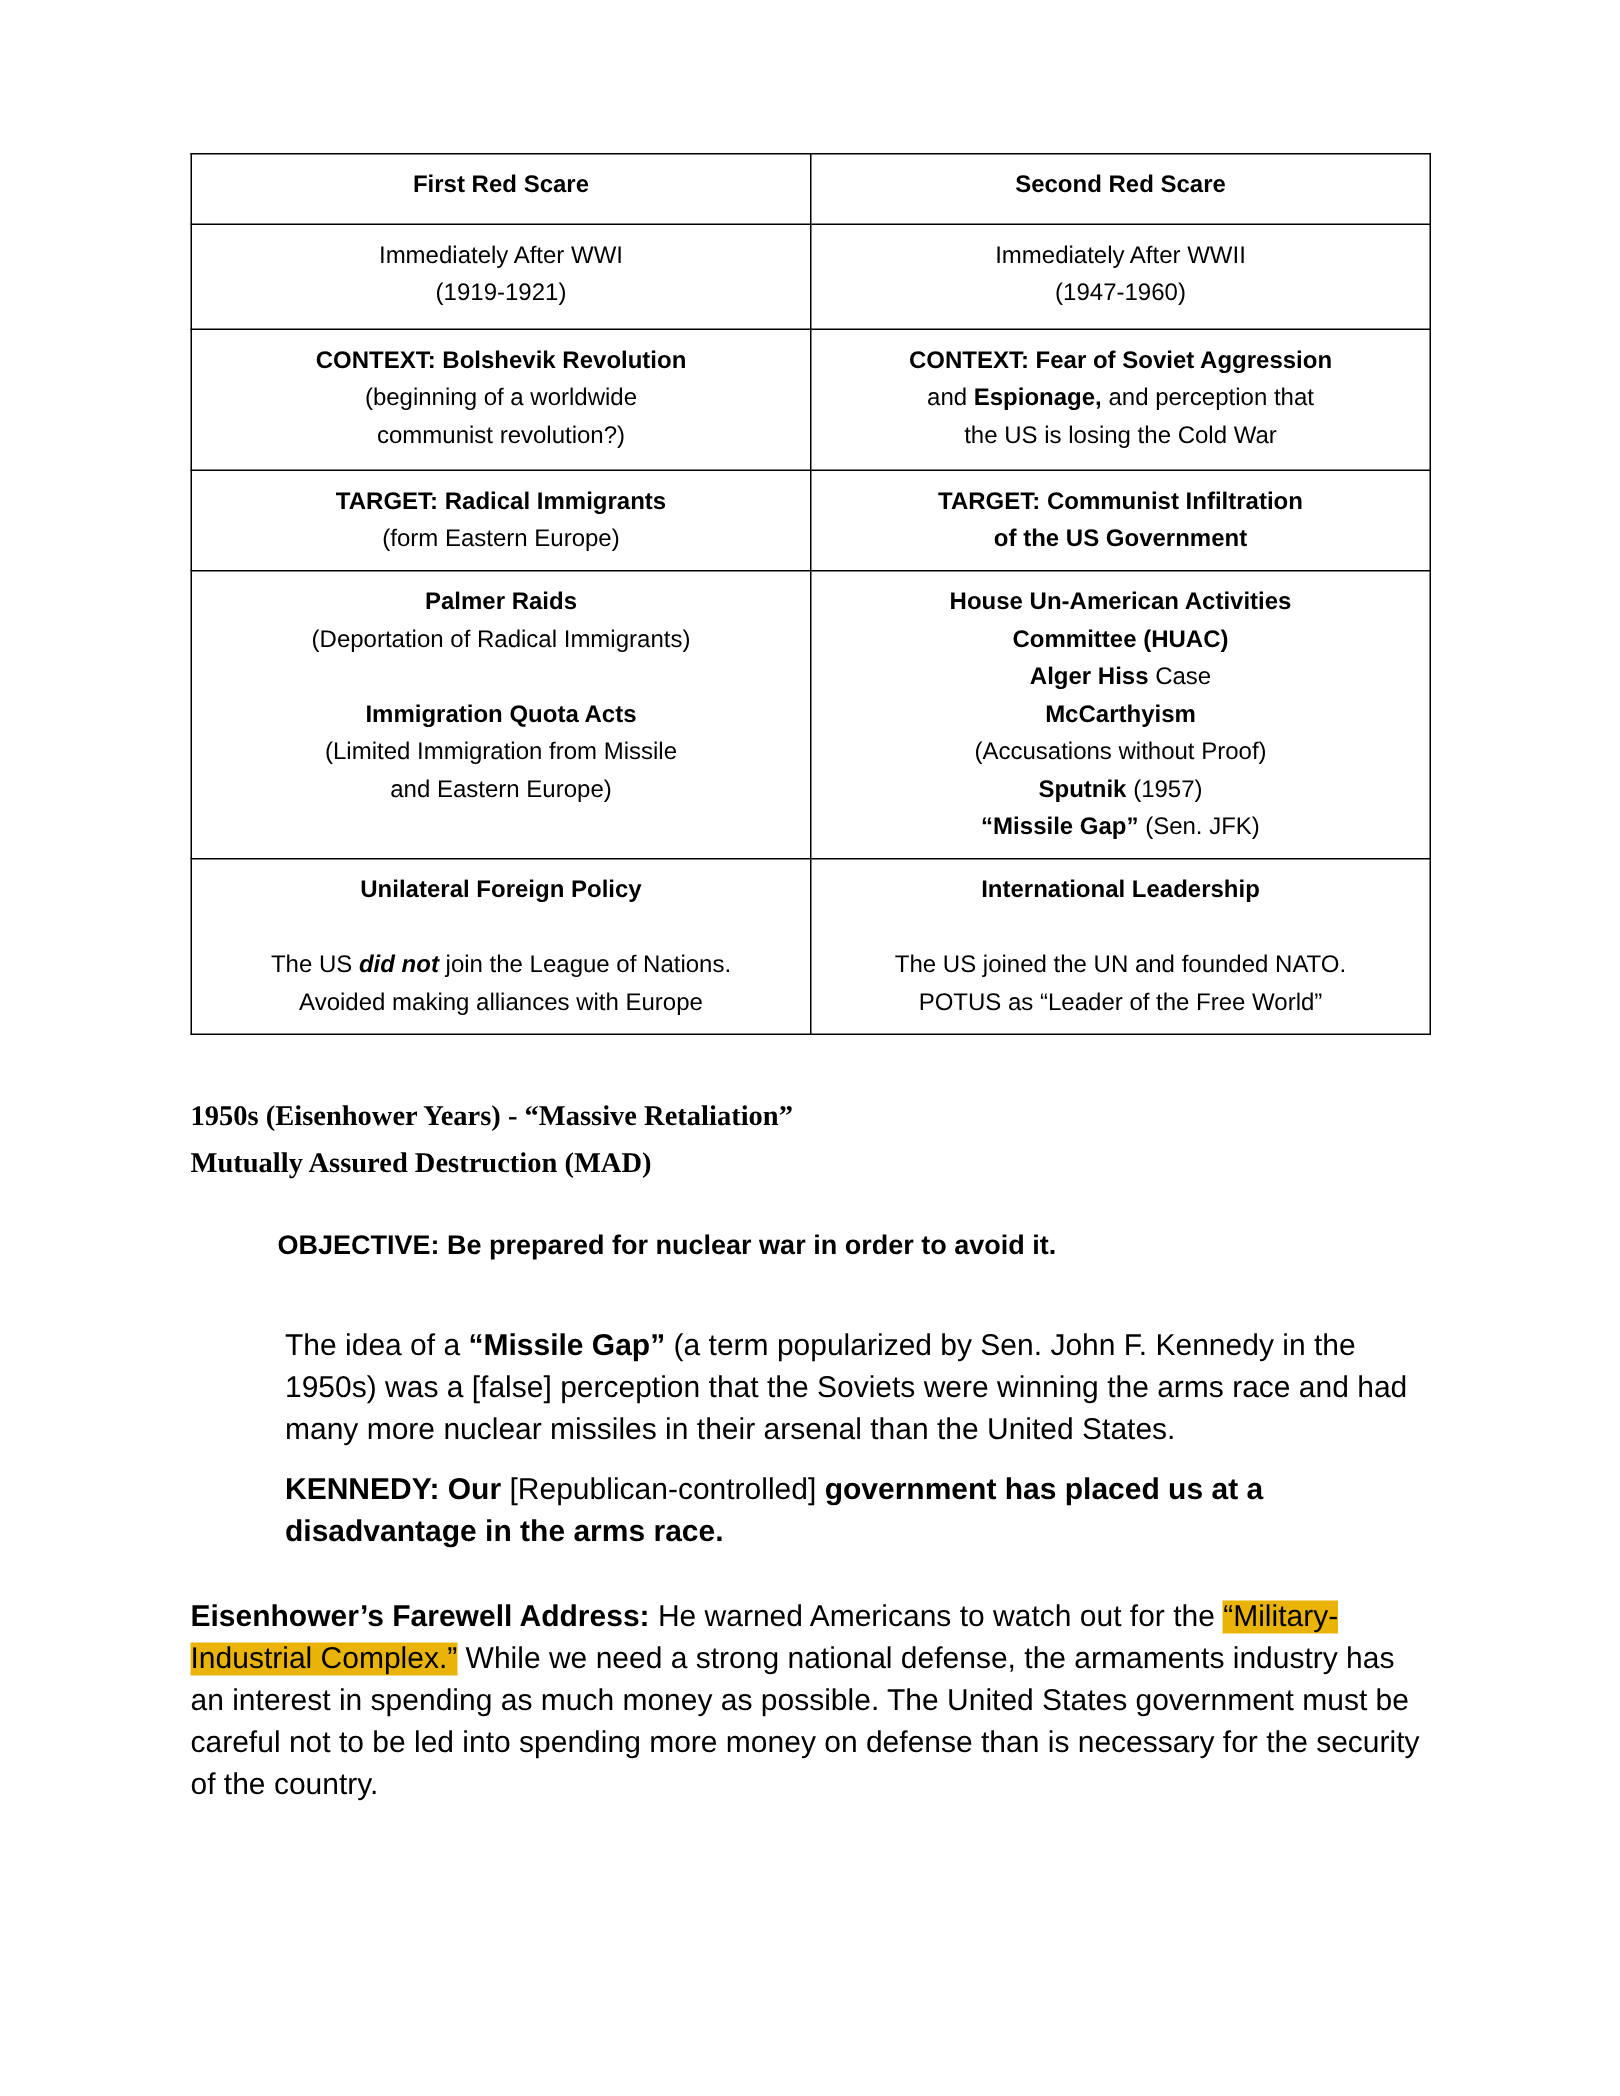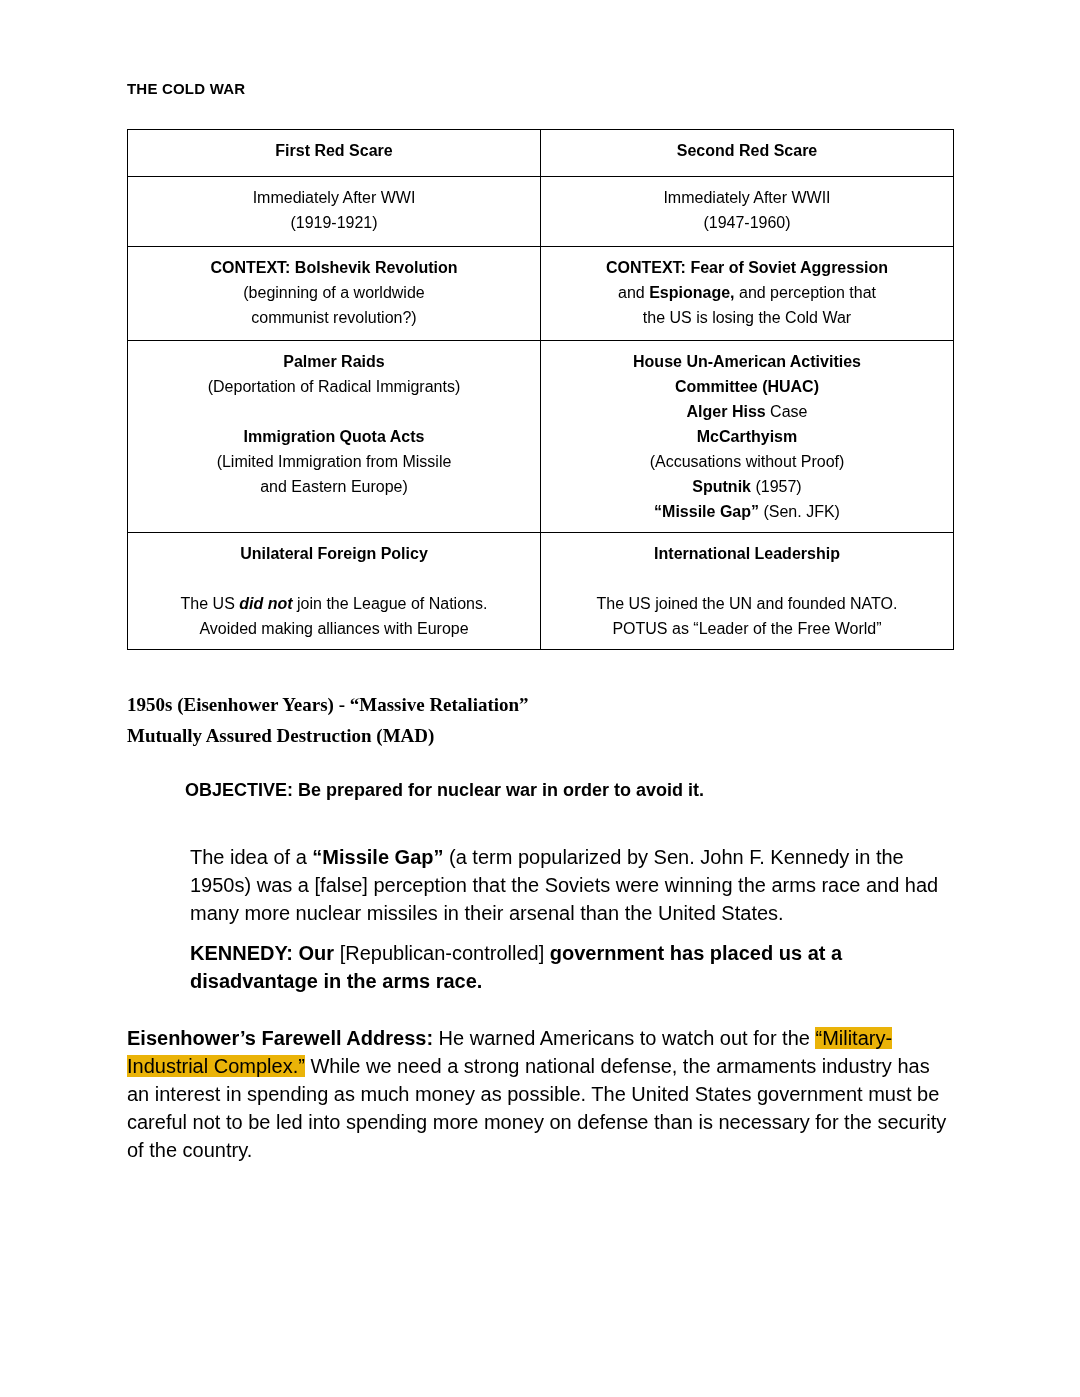--- a/index.html
+++ b/index.html
@@ -1,19 +1,19 @@
 <!DOCTYPE html>
 <html><head>
 <meta charset="utf-8">
 <style>
   html,body{margin:0;padding:0;background:#fff;}
   body{width:1080px;height:1397px;font-family:"Liberation Sans",sans-serif;color:#000;-webkit-font-smoothing:antialiased;}
   .page{box-sizing:border-box;width:1080px;padding:80px 126px 0 127px;}
   .doc-title{font-size:15px;font-weight:bold;letter-spacing:.2px;margin:0 0 32px 0;}
-  table.grid{border-collapse:collapse;width:100%;table-layout:fixed;}
+  table.grid{border-collapse:collapse;width:100%;table-layout:fixed;margin-top:22px;}
   table.grid td{border:1.5px solid #000;text-align:center;vertical-align:top;padding:8px 6px;font-size:16px;line-height:25px;}
   tr.r-header{height:47px;}
   tr.r-period{height:70px;}
   tr.r-rooted{height:80px;}
   tr.r-context{height:94px;}
   tr.r-target{height:66px;}
   tr.r-events{height:192px;}
   tr.r-policy{height:97px;}
   td.hdr{font-size:19px;line-height:30px;padding-top:7px;}
   td.period{font-size:17px;line-height:27px;padding-top:9px;}
@@ -27,21 +27,20 @@
   .mg-missile{margin-top:40px;}
   .mg-kennedy{margin-top:12px;}
   .mg-farewell{margin-top:29px;}
   .line{min-height:1em;}
 </style>
 </head>
 <body>
 
 <div class="page">
 
-  <div class="doc-title">THE COLD WAR</div>
 
   <table class="grid">
     <tbody>
         <tr class="r-header">
       <td class="hdr">
             <div class="line"><span class="b">First Red Scare</span></div>
           </td>
       <td class="hdr">
             <div class="line"><span class="b">Second Red Scare</span></div>
           </td>
@@ -59,20 +58,30 @@
     <tr class="r-context">
       <td>
             <div class="line"><span class="b">CONTEXT: Bolshevik Revolution</span></div>
             <div class="line"><span>(beginning of a worldwide</span></div>
             <div class="line"><span>communist revolution?)</span></div>
           </td>
       <td>
             <div class="line"><span class="b">CONTEXT: Fear of Soviet Aggression</span></div>
             <div class="line"><span>and </span><span class="b">Espionage,</span><span> and perception that</span></div>
             <div class="line"><span>the US is losing the Cold War</span></div>
+          </td>
+    </tr>
+    <tr class="r-target">
+      <td>
+            <div class="line"><span class="b">TARGET: Radical Immigrants</span></div>
+            <div class="line"><span>(form Eastern Europe)</span></div>
+          </td>
+      <td>
+            <div class="line"><span class="b">TARGET: Communist Infiltration</span></div>
+            <div class="line"><span class="b">of the US Government</span></div>
           </td>
     </tr>
     <tr class="r-events">
       <td>
             <div class="line"><span class="b">Palmer Raids</span></div>
             <div class="line"><span>(Deportation of Radical Immigrants)</span></div>
             <div class="line">&nbsp;</div>
             <div class="line"><span class="b">Immigration Quota Acts</span></div>
             <div class="line"><span>(Limited Immigration from Missile</span></div>
             <div class="line"><span>and Eastern Europe)</span></div>

